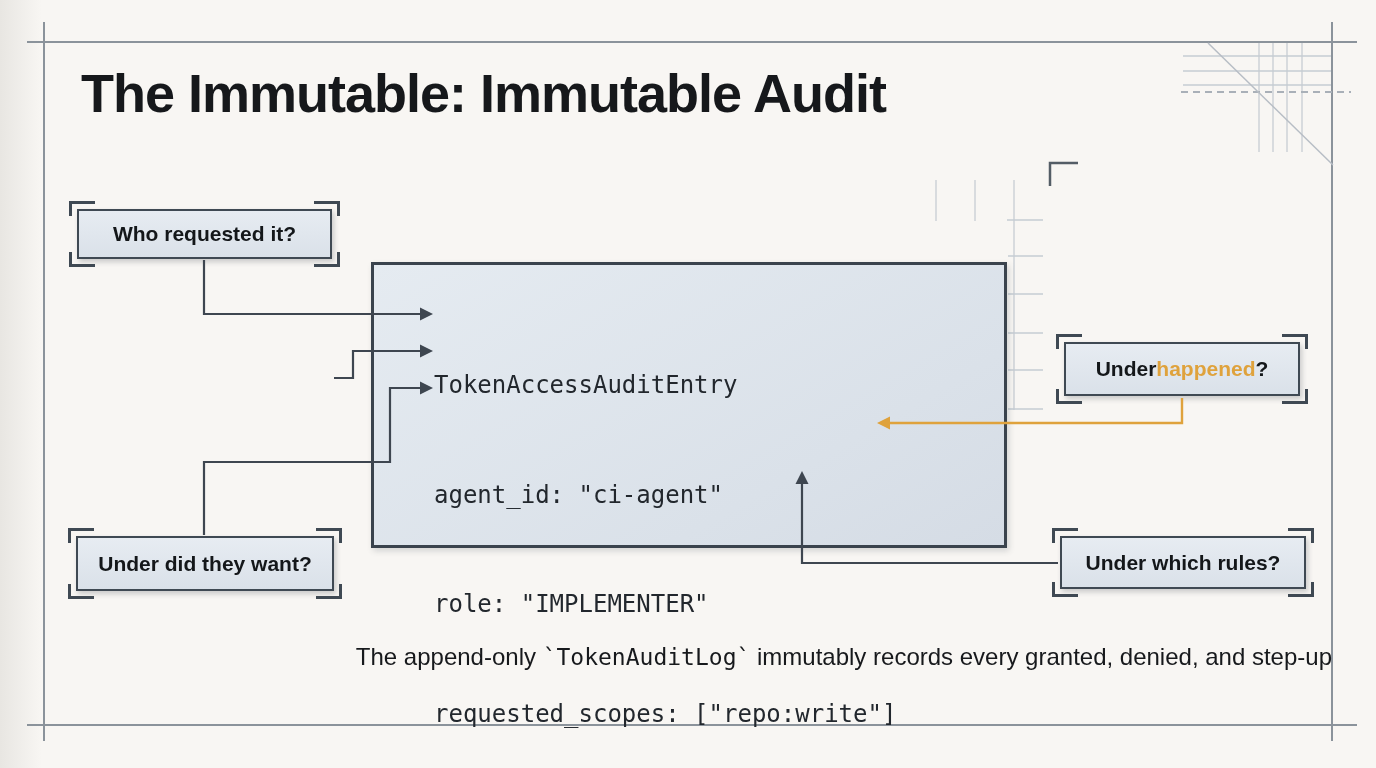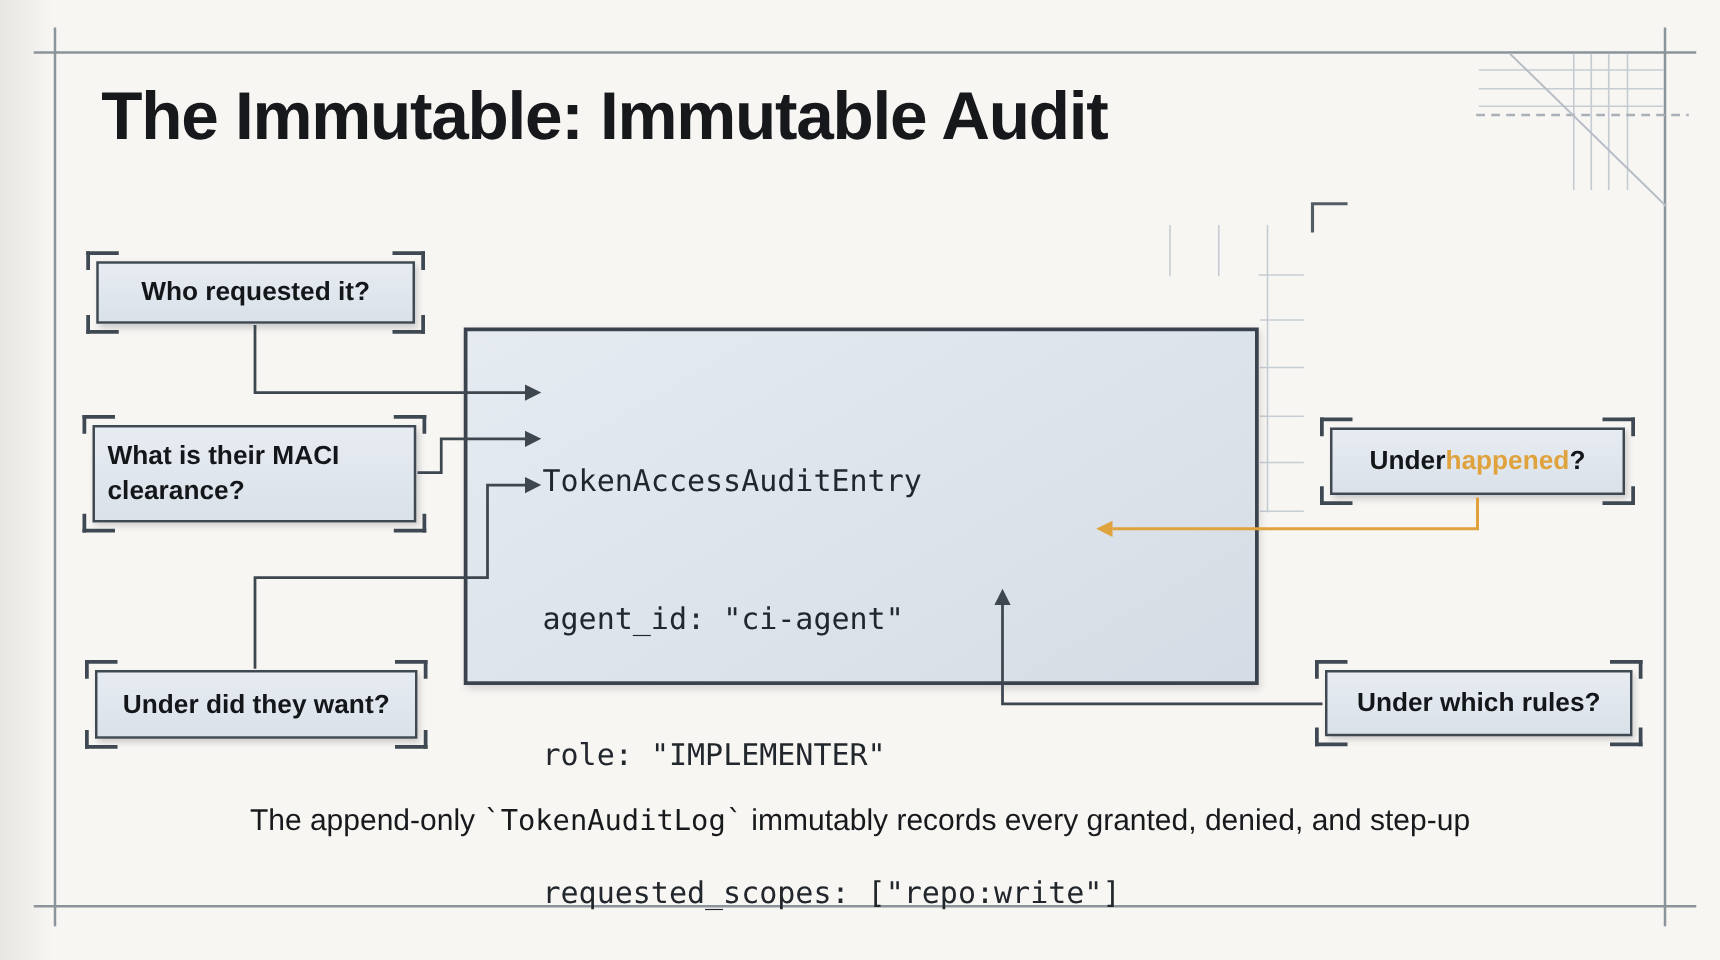--- a/index.html
+++ b/index.html
@@ -25,26 +25,26 @@
 
   .qwrap { position:absolute; z-index:3; padding:8px; }
   .qwrap .corner { position:absolute; width:26px; height:15px; }
   .corner.tl { top:0; left:0; border-top:3px solid #3f4953; border-left:3px solid #3f4953; }
   .corner.tr { top:0; right:0; border-top:3px solid #3f4953; border-right:3px solid #3f4953; }
   .corner.bl { bottom:0; left:0; border-bottom:3px solid #3f4953; border-left:3px solid #3f4953; }
   .corner.br { bottom:0; right:0; border-bottom:3px solid #3f4953; border-right:3px solid #3f4953; }
   .qbox { width:100%; height:100%; border:2px solid #3f4953;
     background:linear-gradient(180deg,#e7ecf2 0%,#dae1e9 100%);
     box-shadow:2px 3px 5px rgba(40,50,60,0.22);
-    display:flex; align-items:center; justify-content:center; text-align:left;
+    display:flex; align-items:center; justify-content:center; text-align:right;
     font-size:21px; font-weight:600; color:#14171a; line-height:28px; padding:0 10px; }
   .hl-orange { color:#dfa23c; }
 
   .caption { position:absolute; left:44px; right:44px; top:640px; z-index:2;
-    text-align:center; font-size:24px; line-height:33px; color:#17191c; font-weight:500; }
+    text-align:right; font-size:24px; line-height:33px; color:#17191c; font-weight:500; }
   .caption .mono { font-family:"DejaVu Sans Mono", monospace; font-size:23px; }
 </style>
 </head>
 <body>
 
 <div class="canvas">
 
   <svg class="layer deco" viewBox="0 0 1376 768">
 
     <g stroke="#8b939b" stroke-width="2">
@@ -97,27 +97,20 @@
   </div>
 
   <div class="qwrap" style="left:69px; top:201px; width:271px; height:66px;">
     <span class="corner tl"></span>
       <span class="corner tr"></span>
       <span class="corner bl"></span>
       <span class="corner br"></span>
     <div class="qbox">Who requested it?</div>
   </div>
 
-  <div class="qwrap" style="left:66px; top:332px; width:275px; height:94px;">
-    <span class="corner tl"></span>
-      <span class="corner tr"></span>
-      <span class="corner bl"></span>
-      <span class="corner br"></span>
-    <div class="qbox">What is their MACI clearance?</div>
-  </div>
 
   <div class="qwrap" style="left:68px; top:528px; width:274px; height:71px;">
     <span class="corner tl"></span>
       <span class="corner tr"></span>
       <span class="corner bl"></span>
       <span class="corner br"></span>
     <div class="qbox">Under did they want?</div>
   </div>
 
   <div class="qwrap" style="left:1056px; top:334px; width:252px; height:70px;">

